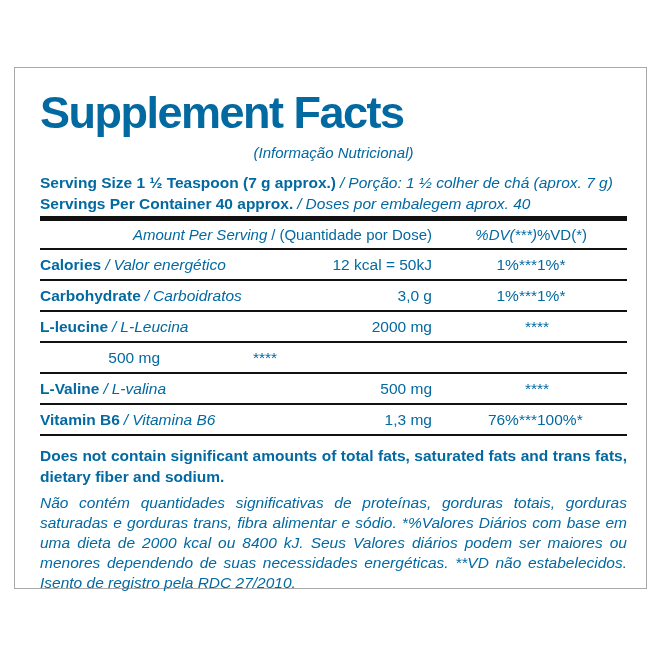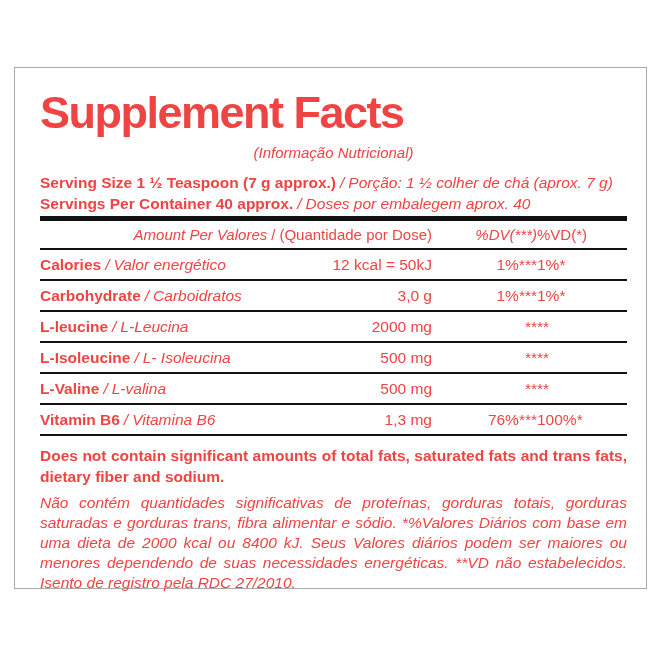--- a/index.html
+++ b/index.html
@@ -2,21 +2,21 @@
 <html><head>
 <meta charset="utf-8">
 <style>
   html, body { margin: 0; padding: 0; background: #ffffff; }
   .page {
     position: relative;
     width: 660px;
     height: 660px;
     background: #ffffff;
     font-family: "Liberation Sans", "DejaVu Sans", sans-serif;
-    color: #ef4444;
+    color: #0369a1;
     overflow: hidden;
   }
   .panel {
     position: absolute;
     left: 14px;
     top: 67px;
     width: 633px;
     height: 522px;
     box-sizing: border-box;
     border: 1px solid #a9a9a9;
@@ -96,21 +96,21 @@
       </div>
       <div class="serving-line">
         <span class="b">Servings Per Container 40 approx.</span><span class="sep i">/</span><span class="i">Doses por embalegem aprox. 40</span>
       </div>
     </div>
 
     <div class="bar-thick"></div>
 
     <div class="trow thead-row">
       <div class="c-merged">
-        <span class="i">Amount Per Valores</span><span class="sep">/</span><span>(Quantidade por Dose)</span>
+        <span class="i">Amount Per Serving</span><span class="sep">/</span><span>(Quantidade por Dose)</span>
       </div>
       <div class="c-dv i">%DV(***)</div>
       <div class="c-vd">%VD(*)</div>
     </div>
 
     <div class="trow body-row">
       <div class="c-label">
         <span class="b">Calories</span><span class="sep i">/</span><span class="i">Valor energético</span>
       </div>
       <div class="c-amt">12 kcal = 50kJ</div>
@@ -130,23 +130,20 @@
     <div class="trow body-row">
       <div class="c-label">
         <span class="b">L-leucine</span><span class="sep i">/</span><span class="i">L-Leucina</span>
       </div>
       <div class="c-amt">2000 mg</div>
       <div class="c-dv">**</div>
       <div class="c-vd">**</div>
     </div>
 
     <div class="trow body-row">
-      <div class="c-label">
-        <span class="b">L-Isoleucine</span><span class="sep i">/</span><span class="i">L- Isoleucina</span>
-      </div>
       <div class="c-amt">500 mg</div>
       <div class="c-dv">**</div>
       <div class="c-vd">**</div>
     </div>
 
     <div class="trow body-row">
       <div class="c-label">
         <span class="b">L-Valine</span><span class="sep i">/</span><span class="i">L-valina</span>
       </div>
       <div class="c-amt">500 mg</div>

